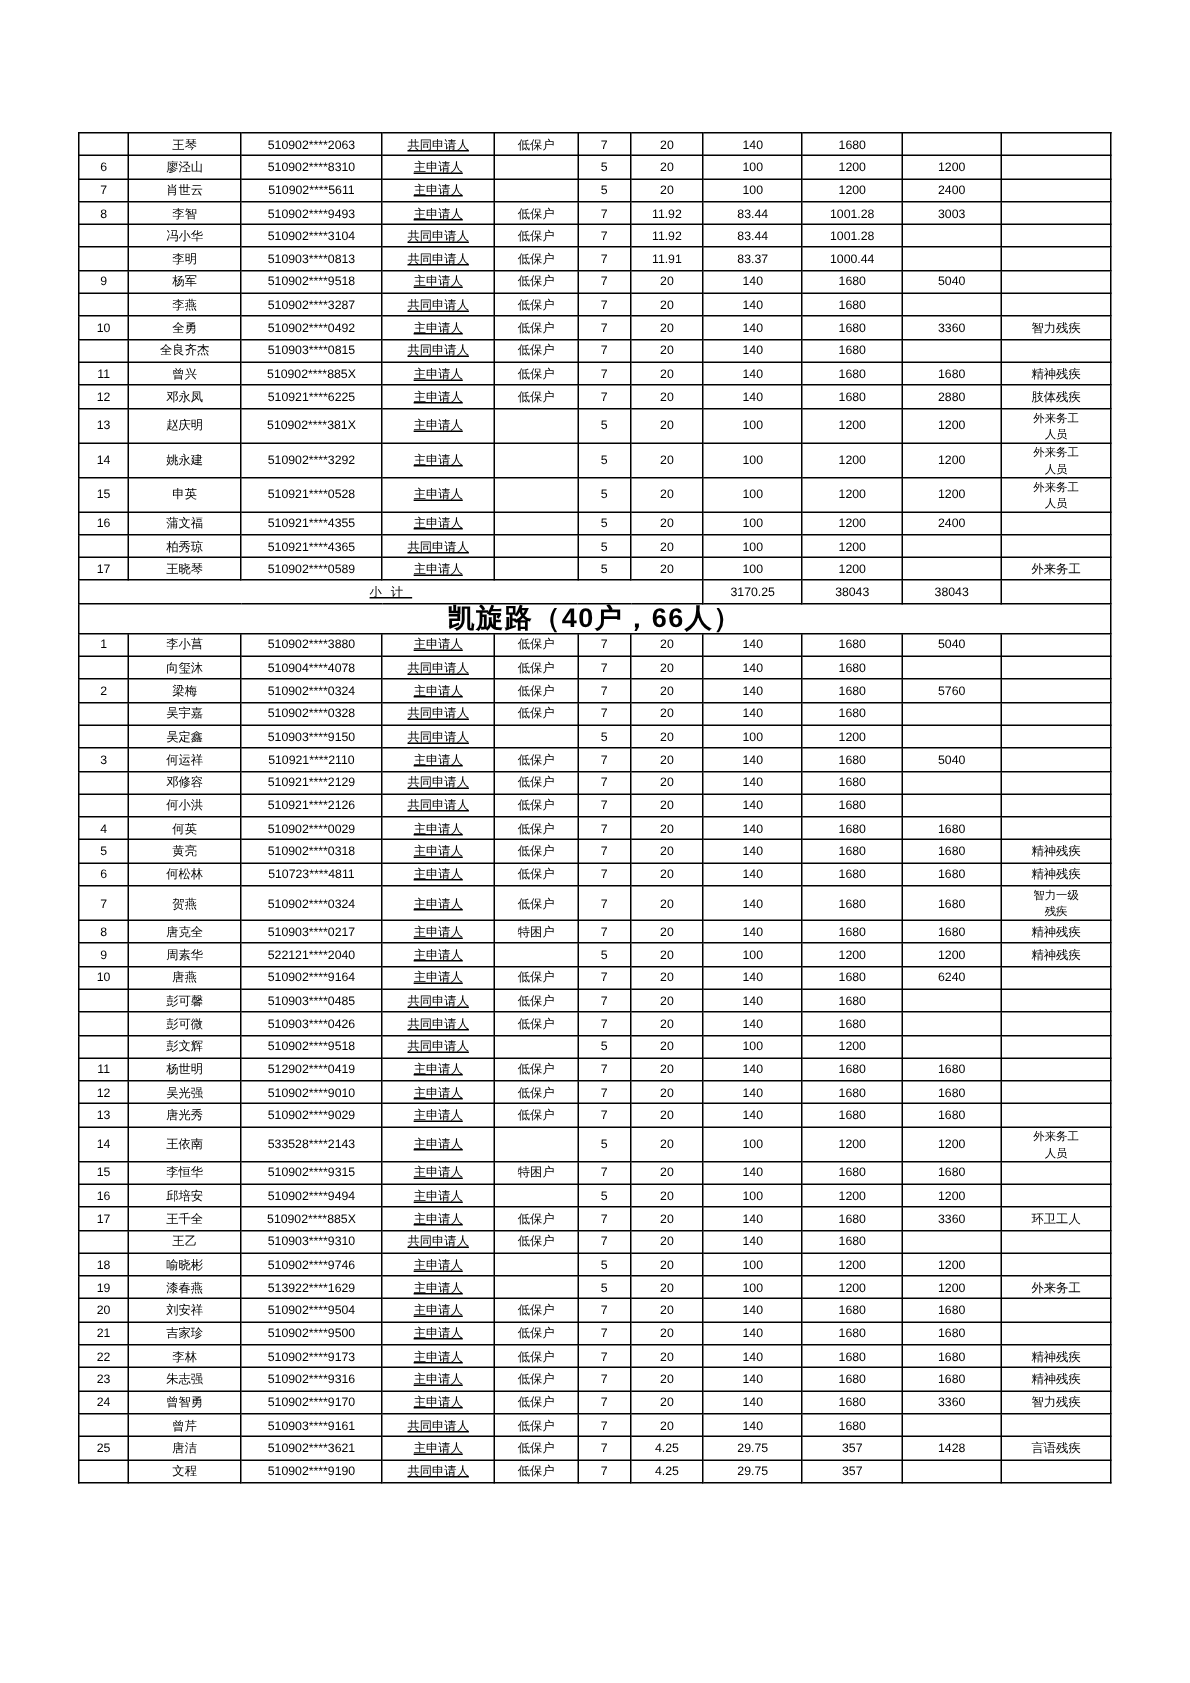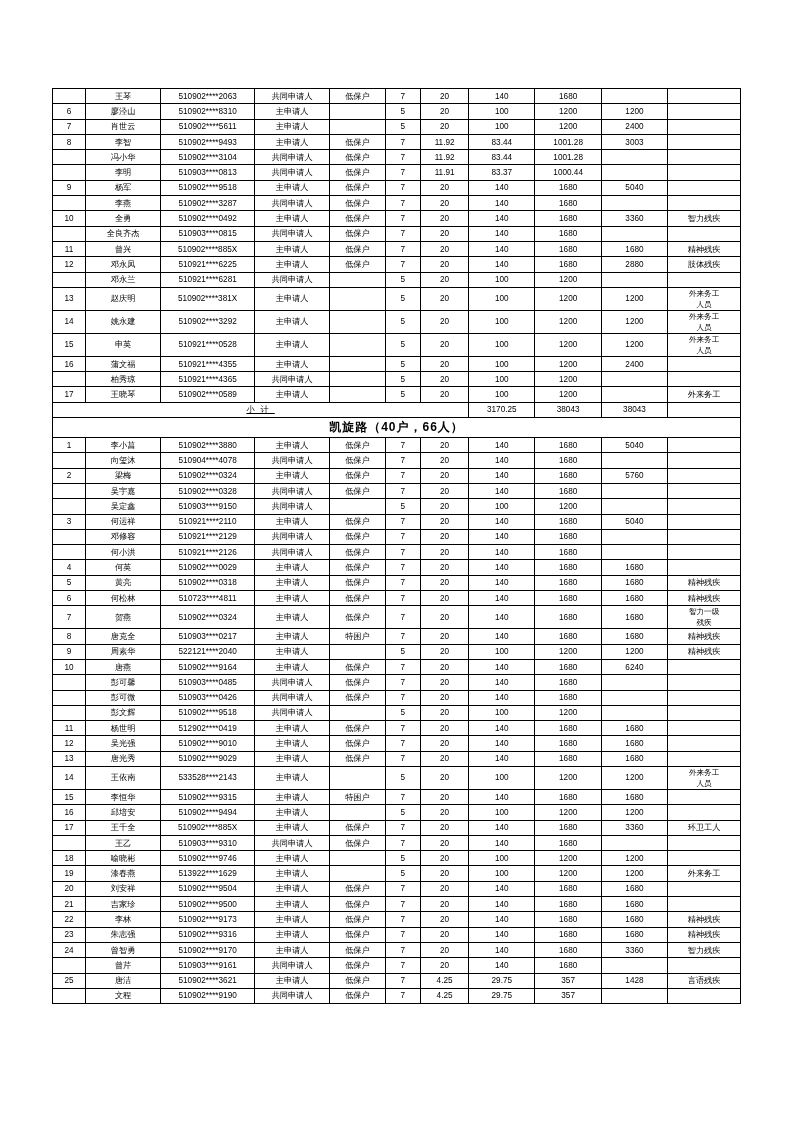--- a/index.html
+++ b/index.html
@@ -33,37 +33,37 @@
     line-height: 11px;
     padding: 0 1px;
     text-align: center;
     vertical-align: middle;
     overflow: hidden;
     white-space: nowrap;
   }
   td.c-idx   { width: 31px; }
   td.c-name  { width: 70px; }
   td.c-id    { width: 88px; }
-  td.c-role  { width: 70px; }
+  td.c-role  { width: 70px; text-decoration: underline; }
   td.c-type  { width: 52px; }
   td.c-n1    { width: 33px; }
   td.c-n2    { width: 45px; }
   td.c-n3    { width: 62px; }
   td.c-n4    { width: 62px; }
   td.c-n5    { width: 62px; }
   td.c-note  { width: 68px; }
 
   td.subtotal-label {
     text-align: center;
     letter-spacing: 6px;
     text-decoration: underline;
   }
   tr.section-title td {
     height: 19px;
-    font-size: 12px;
+    font-size: 18px;
     font-weight: bold;
     letter-spacing: 1px;
   }
   td.note-2line {
     line-height: 7.6px;
     white-space: normal;
     font-size: 7.6px;
   }
 </style>
 </head>
@@ -235,33 +235,20 @@
           <td class="c-role">主申请人</td>
           <td class="c-type">低保户</td>
           <td class="c-n1">7</td>
           <td class="c-n2">20</td>
           <td class="c-n3">140</td>
           <td class="c-n4">1680</td>
           <td class="c-n5">2880</td>
           <td class="c-note">肢体残疾</td>
         </tr>
         <tr>
-          <td class="c-idx"></td>
-          <td class="c-name">邓永兰</td>
-          <td class="c-id">510921****6281</td>
-          <td class="c-role">共同申请人</td>
-          <td class="c-type"></td>
-          <td class="c-n1">5</td>
-          <td class="c-n2">20</td>
-          <td class="c-n3">100</td>
-          <td class="c-n4">1200</td>
-          <td class="c-n5"></td>
-          <td class="c-note"></td>
-        </tr>
-        <tr>
           <td class="c-idx">13</td>
           <td class="c-name">赵庆明</td>
           <td class="c-id">510902****381X</td>
           <td class="c-role">主申请人</td>
           <td class="c-type"></td>
           <td class="c-n1">5</td>
           <td class="c-n2">20</td>
           <td class="c-n3">100</td>
           <td class="c-n4">1200</td>
           <td class="c-n5">1200</td>

